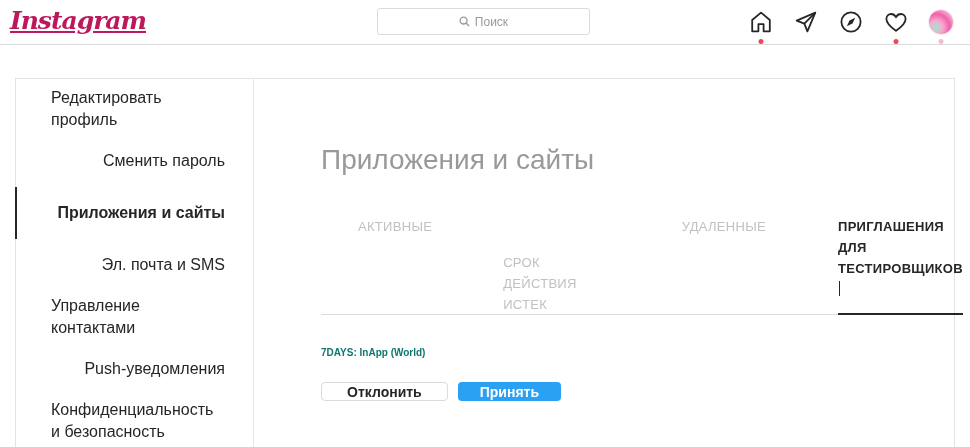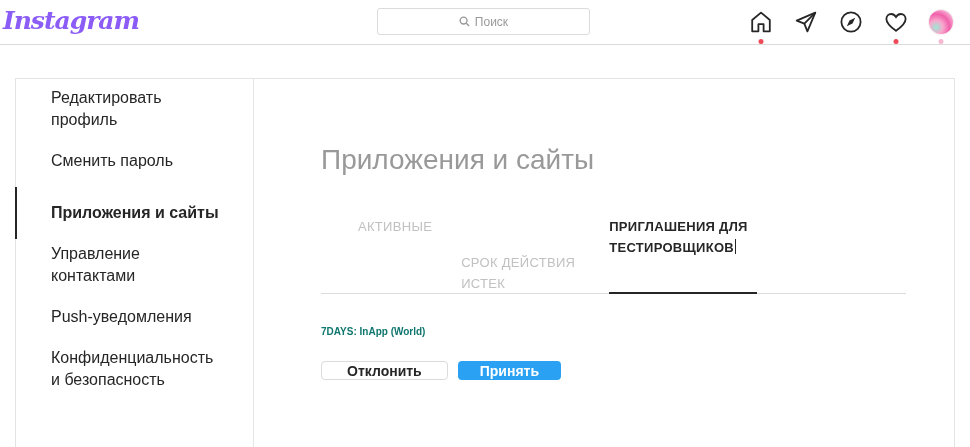--- a/index.html
+++ b/index.html
@@ -2,23 +2,23 @@
 <html style="--accent: #2aa1f2; --noti: #ed4956;"><head>
 <meta charset="utf-8">
 <style>
   * { margin: 0; padding: 0; box-sizing: border-box; }
   html, body { width: 970px; height: 447px; overflow: hidden; background: #fff;
     font-family: "Liberation Sans", sans-serif; color: #262626; }
 
   
   .header { position: relative; height: 45px; background: #fff;
     border-bottom: 1px solid #dbdbdb; }
-  .logo { position: absolute; left: 3px; top: 6px; font-family: "DejaVu Serif", serif;
+  .logo { position: absolute; left: 10px; top: 6px; font-family: "DejaVu Serif", serif;
     font-style: italic; font-weight: 600; font-size: 25px; letter-spacing: -1px;
-    color: #8b5cf6; cursor: pointer; }
+    color: #be185d; cursor: pointer; text-decoration: underline; }
   .searchbox { position: absolute; left: 377px; top: 8px; width: 213px; height: 27px;
     border: 1px solid #dbdbdb; border-radius: 3px; background: #fff;
     display: flex; align-items: center; justify-content: center; gap: 5px;
     color: #999; font-size: 12px; cursor: text; }
   .nav { position: absolute; right: 17px; top: 10px; display: flex;
     align-items: center; gap: 21px; }
   .nav-item { position: relative; width: 24px; height: 24px; cursor: pointer; }
   .nav-item svg { display: block; }
   .dot { position: absolute; left: 50%; transform: translateX(-50%); top: 29px;
     width: 5px; height: 5px; border-radius: 50%; background: var(--noti, #ed4956); }
@@ -28,31 +28,31 @@
     box-shadow: 0 0 0 1px #f1f1f1; }
 
   
   .card { position: absolute; left: 15px; top: 78px; width: 940px; height: 400px;
     background: #fff; border: 1px solid #e3e3e3; display: flex; }
 
   
   .sidebar { width: 238px; border-right: 1px solid #e6e6e6; padding-top: 4px; }
   .side-item { position: relative; height: 52px; display: flex; align-items: center;
     padding-left: 35px; padding-right: 28px; font-size: 16px; line-height: 22px;
-    color: #262626; cursor: pointer; }
+    color: #262626; cursor: pointer; justify-content: flex-end; }
   .side-item.active { font-weight: 700; }
   .side-item.active::before { content: ""; position: absolute; left: -1px; top: 0;
     width: 2px; height: 100%; background: #262626; }
 
   
   .main { flex: 1; padding-left: 67px; padding-top: 62px; }
   .page-title { font-size: 28px; font-weight: 300; color: #999; line-height: 38px; }
 
   .tabs { display: flex; align-items: stretch; width: 585px; margin-top: 37px;
-    border-bottom: 1px solid #dbdbdb; }
+    border-bottom: 1px solid #dbdbdb; gap: 42px; }
   .tab { font-size: 13px; line-height: 21px; letter-spacing: .3px; color: #c1c1c1;
     text-transform: uppercase; cursor: pointer; margin-bottom: -1px;
     padding-bottom: 0; }
   .tab-1 { margin-left: 37px; white-space: nowrap; }
   .tab-2 { margin-left: 29px; width: 118px; margin-top: 36px; }
   .tab-3 { margin-left: 63px; white-space: nowrap; }
   .tab-4 { margin-left: 30px; width: 148px; }
   .tab.active { color: #262626; font-weight: 600; border-bottom: 2px solid #262626; }
   .caret { display: inline-block; width: 1px; height: 15px; background: #262626;
     vertical-align: -2px; margin-left: 1px; }
@@ -118,36 +118,40 @@
     <div class="side-item">
         <span>Редактировать профиль</span>
       </div>
     <div class="side-item">
         <span>Сменить пароль</span>
       </div>
     <div class="side-item active">
         <span>Приложения и сайты</span>
       </div>
     <div class="side-item">
+        <span>Эл. почта и SMS</span>
+      </div>
+    <div class="side-item">
         <span>Управление контактами</span>
       </div>
     <div class="side-item">
         <span>Push-уведомления</span>
       </div>
     <div class="side-item">
         <span>Конфиденциальность и безопасность</span>
       </div>
   </div>
 
   <div class="main">
     <div class="page-title">Приложения и сайты</div>
 
     <div class="tabs">
       <div class="tab tab-1"><span>АКТИВНЫЕ</span></div>
       <div class="tab tab-2"><span>СРОК ДЕЙСТВИЯ ИСТЕК</span></div>
+      <div class="tab tab-3"><span>УДАЛЕННЫЕ</span></div>
       <div class="tab tab-4 active"><span>ПРИГЛАШЕНИЯ ДЛЯ ТЕСТИРОВЩИКОВ</span><span class="caret"></span></div>
     </div>
 
     <div class="app-name">7DAYS: InApp (World)</div>
 
     <div class="btn-row">
       <button class="btn btn-decline">Отклонить</button>
       <button class="btn btn-accept">Принять</button>
     </div>
   </div>

